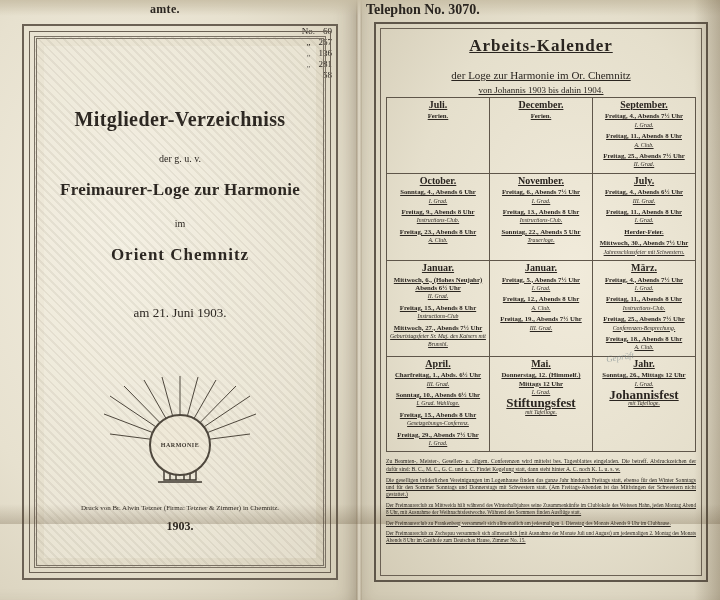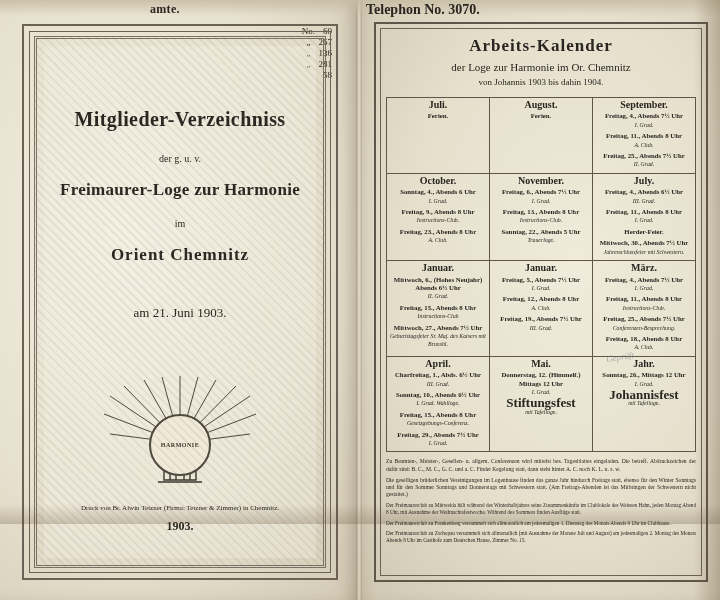--- a/index.html
+++ b/index.html
@@ -102,26 +102,26 @@
   }
 
   
   .cal-frame{
     position:absolute;left:374px;top:22px;width:330px;height:556px;
     border:2px solid #5f564a;
   }
   .cal-frame:before{
     content:"";position:absolute;left:4px;top:4px;right:4px;bottom:4px;border:1px solid #6b6154;
   }
-  .cal-inner{position:absolute;left:10px;top:8px;right:10px;bottom:8px;}
+  .cal-inner{position:absolute;left:10px;top:8px;right:10px;bottom:8px;text-decoration:underline;}
   .cal-title{
     text-align:center;font-size:17px;font-weight:bold;letter-spacing:1px;margin-top:4px;
   }
-  .cal-sub{text-align:center;font-size:11px;margin-top:5px;}
-  .cal-sub2{text-align:center;font-size:9px;margin-top:4px;margin-bottom:10px;}
+  .cal-sub{text-align:center;font-size:11px;margin-top:13px;}
+  .cal-sub2{text-align:center;font-size:9px;margin-top:4px;margin-bottom:2px;}
 
   table.cal{
     width:100%;border-collapse:collapse;table-layout:fixed;
     border:1px solid #5f564a;
   }
   table.cal td{
     border:1px solid #5f564a;
     vertical-align:top;
     padding:3px 2px 4px 2px;
     text-align:center;
@@ -227,21 +227,21 @@
       <div class="cal-sub2">von Johannis 1903 bis dahin 1904.</div>
 
       <table class="cal">
         <tbody id="cal-body">
             <tr>
               <td>
                 <span class="mname">Juli.</span>
                 <span class="ev">Ferien.</span>
               </td>
               <td>
-                <span class="mname">August.</span>
+                <span class="mname">December.</span>
                 <span class="ev">Ferien.</span>
               </td>
               <td>
                 <span class="mname">September.</span>
                 <span class="ev">Freitag, 4., Abends 7½ Uhr</span>
                 <span class="evn">I. Grad.</span>
                 <div class="sp"></div>
                 <span class="ev">Freitag, 11., Abends 8 Uhr</span>
                 <span class="evn">A. Club.</span>
                 <div class="sp"></div>

